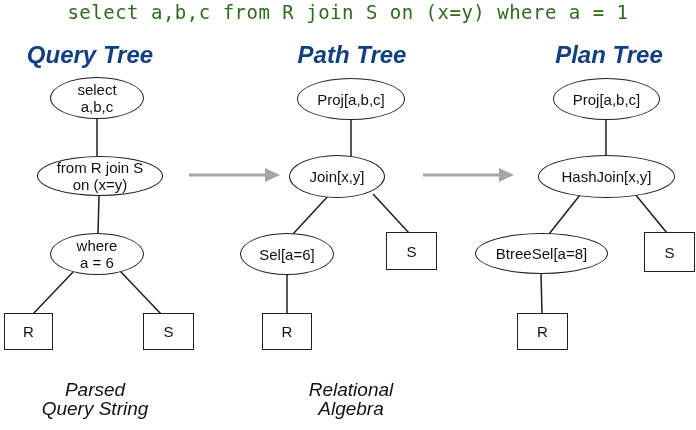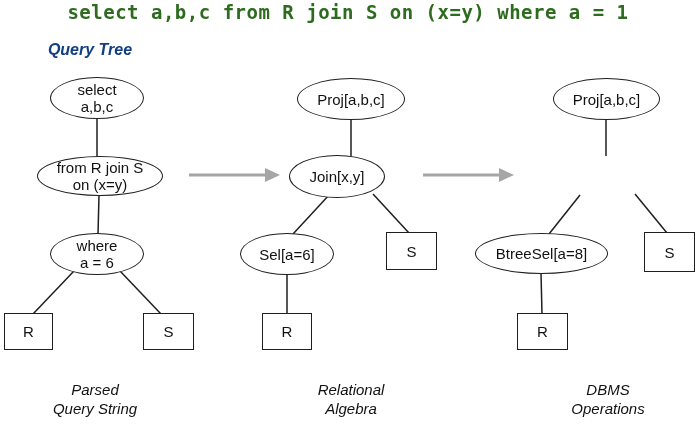--- a/index.html
+++ b/index.html
@@ -3,31 +3,31 @@
 <meta charset="utf-8">
 <style>
   html,body{margin:0;padding:0;background:#fff;}
   .canvas{
     position:relative;width:696px;height:430px;background:#fff;overflow:hidden;
     font-family:"Liberation Sans",sans-serif;color:#1a1a1a;
   }
   .sql-title{
     position:absolute;left:0;top:1px;width:696px;text-align:center;
     font-family:"DejaVu Sans Mono","Liberation Mono",monospace;
-    font-weight:bold;font-size:19px;letter-spacing:.5px;
+    font-weight:normal;font-size:19px;letter-spacing:.5px;
     color:var(--title-green,#2d6b1e);white-space:nowrap;
   }
   .tree-heading{
     position:absolute;top:41px;width:160px;text-align:center;
-    font-weight:bold;font-style:italic;font-size:16px;
+    font-weight:bold;font-style:italic;font-size:24px;
     color:var(--heading-blue,#123f80);
   }
   .caption{
     position:absolute;top:380px;width:160px;text-align:center;
-    font-style:italic;font-size:15px;line-height:19px;color:#111;
+    font-style:italic;font-size:19px;line-height:19px;color:#111;
     white-space:pre-line;
   }
   .node{
     position:absolute;display:flex;align-items:center;justify-content:center;
     text-align:center;background:#fff;border:1.5px solid var(--edge-black,#1f1f1f);
     font-size:15px;line-height:17px;white-space:pre-line;box-sizing:border-box;
     color:#111;
   }
   .ellipse{border-radius:50%;}
   .box{border-radius:0;}
@@ -37,20 +37,22 @@
   svg.edges polygon.arrow-head{fill:var(--arrow-gray,#a6a6a6);}
 </style>
 </head>
 <body>
 
 <div class="canvas">
 
   <div class="sql-title">select a,b,c from R join S on (x=y) where a = 1</div>
 
   <div class="tree-heading" style="left:10px">Query Tree</div>
+  <div class="tree-heading" style="left:272px">Path Tree</div>
+  <div class="tree-heading" style="left:529px">Plan Tree</div>
 
   <svg class="edges" viewBox="0 0 696 430" aria-hidden="true">
 
     <g>
       <line class="tree-edge" x1="97" y1="119" x2="97" y2="157"></line>
       <line class="tree-edge" x1="99" y1="195" x2="98" y2="234"></line>
       <line class="tree-edge" x1="74" y1="271" x2="33" y2="314"></line>
       <line class="tree-edge" x1="120" y1="271" x2="161" y2="314"></line>
     </g>
 
@@ -87,24 +89,23 @@
   <div class="node box" style="left:4px;top:313px;width:49px;height:37px">R</div>
   <div class="node box" style="left:143px;top:313px;width:51px;height:37px">S</div>
 
   <div class="node ellipse" style="left:297px;top:78px;width:108px;height:42px">Proj[a,b,c]</div>
   <div class="node ellipse" style="left:289px;top:155px;width:96px;height:43px">Join[x,y]</div>
   <div class="node ellipse" style="left:240px;top:233px;width:94px;height:42px">Sel[a=6]</div>
   <div class="node box" style="left:262px;top:313px;width:50px;height:37px">R</div>
   <div class="node box" style="left:386px;top:232px;width:51px;height:38px">S</div>
 
   <div class="node ellipse" style="left:553px;top:78px;width:107px;height:42px">Proj[a,b,c]</div>
+  <div class="node ellipse" style="left:538px;top:155px;width:137px;height:43px">HashJoin[x,y]</div>
   <div class="node ellipse" style="left:475px;top:233px;width:133px;height:41px">BtreeSel[a=8]</div>
   <div class="node box" style="left:517px;top:313px;width:51px;height:37px">R</div>
   <div class="node box" style="left:644px;top:232px;width:51px;height:40px">S</div>
 
   <div class="caption" style="left:15px">Parsed
 Query String</div>
   <div class="caption" style="left:271px">Relational
 Algebra</div>
-  <div class="caption" style="left:528px">DBMS
-Operations</div>
 
 </div>
 
 </body></html>

